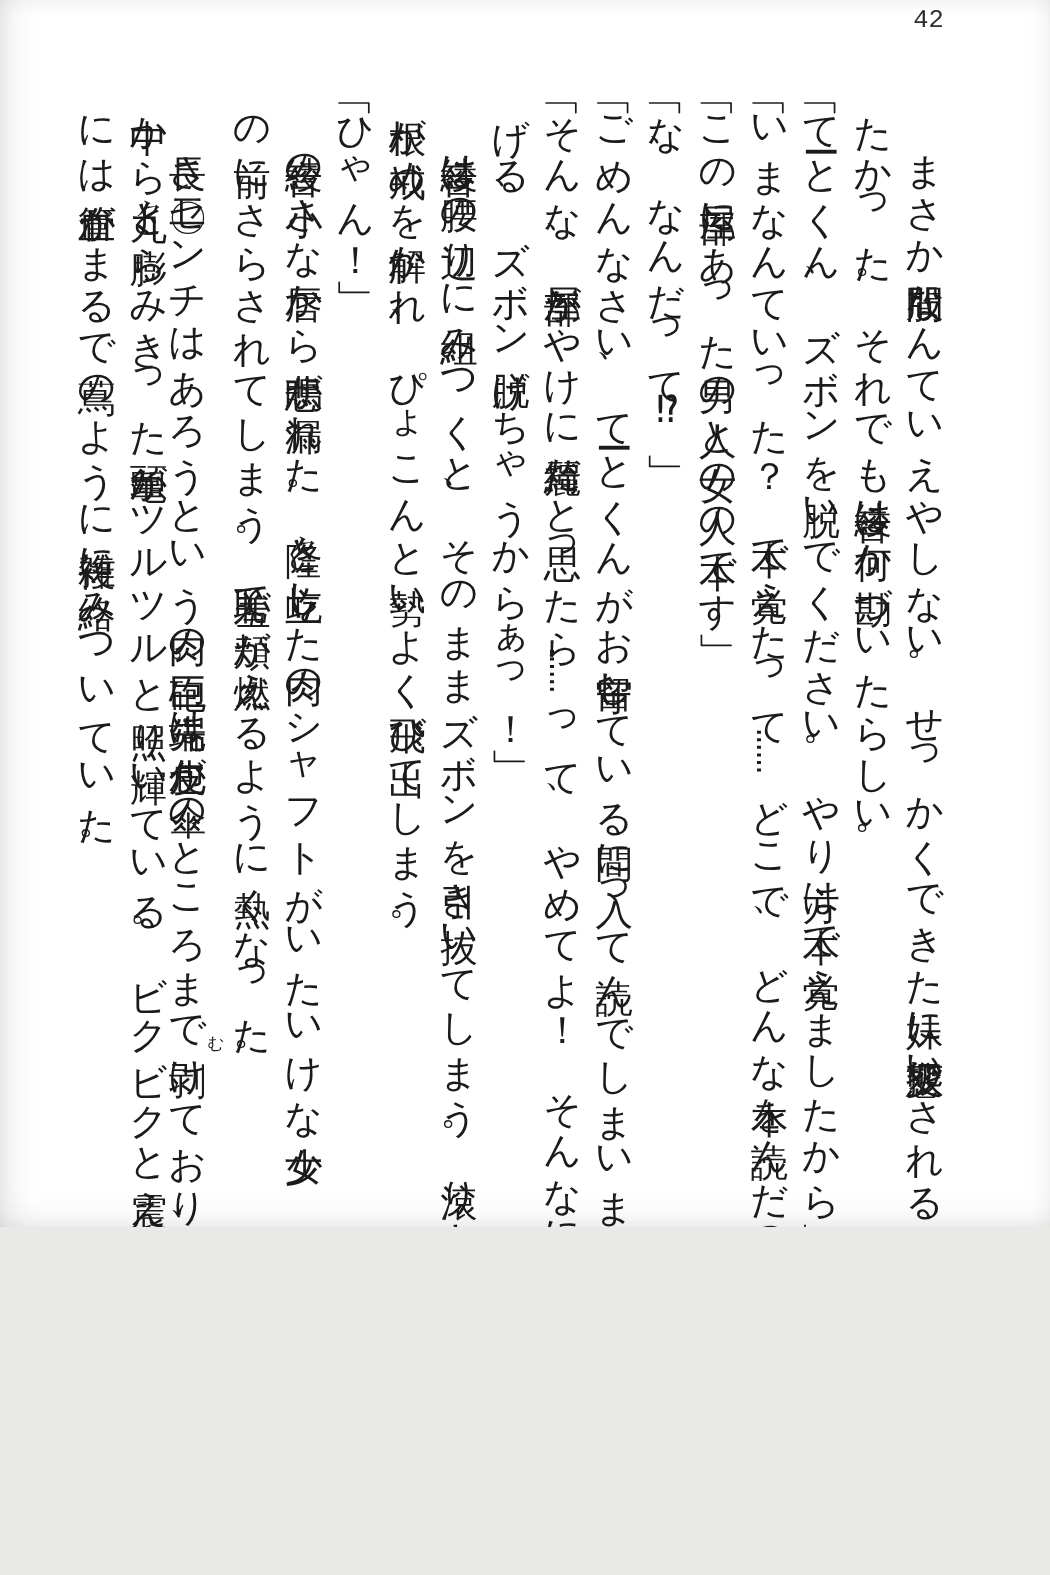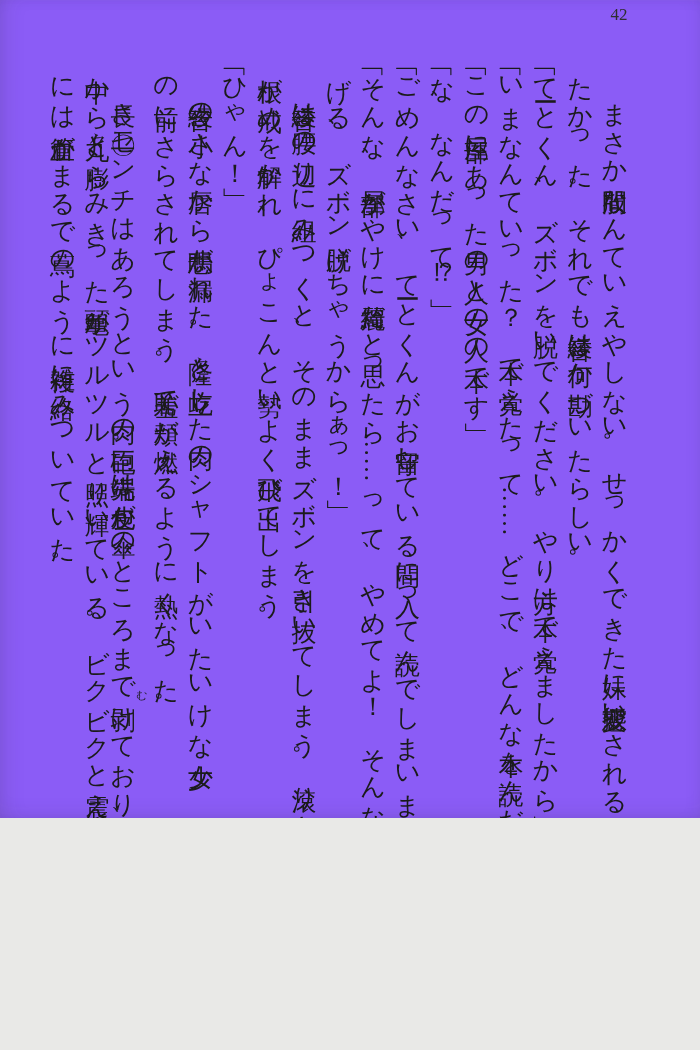--- a/index.html
+++ b/index.html
@@ -5,23 +5,23 @@
   html, body {
     margin: 0;
     padding: 0;
     background: #e9e9e7;
   }
   .page {
     position: relative;
     width: 700px;
     height: 818px;
     margin: 0 auto;
-    background: #8b5cf6;
+    background: #ffffff;
     overflow: hidden;
-    font-family: Liberation Serif, serif;
+    font-family: Liberation Mono, monospace;
   }
   
   .page::after {
     content: "";
     position: absolute;
     inset: 0;
     pointer-events: none;
     box-shadow:
       inset 14px 0 26px -16px rgba(50,50,45,0.22),
       inset -10px 0 22px -16px rgba(50,50,45,0.14),

